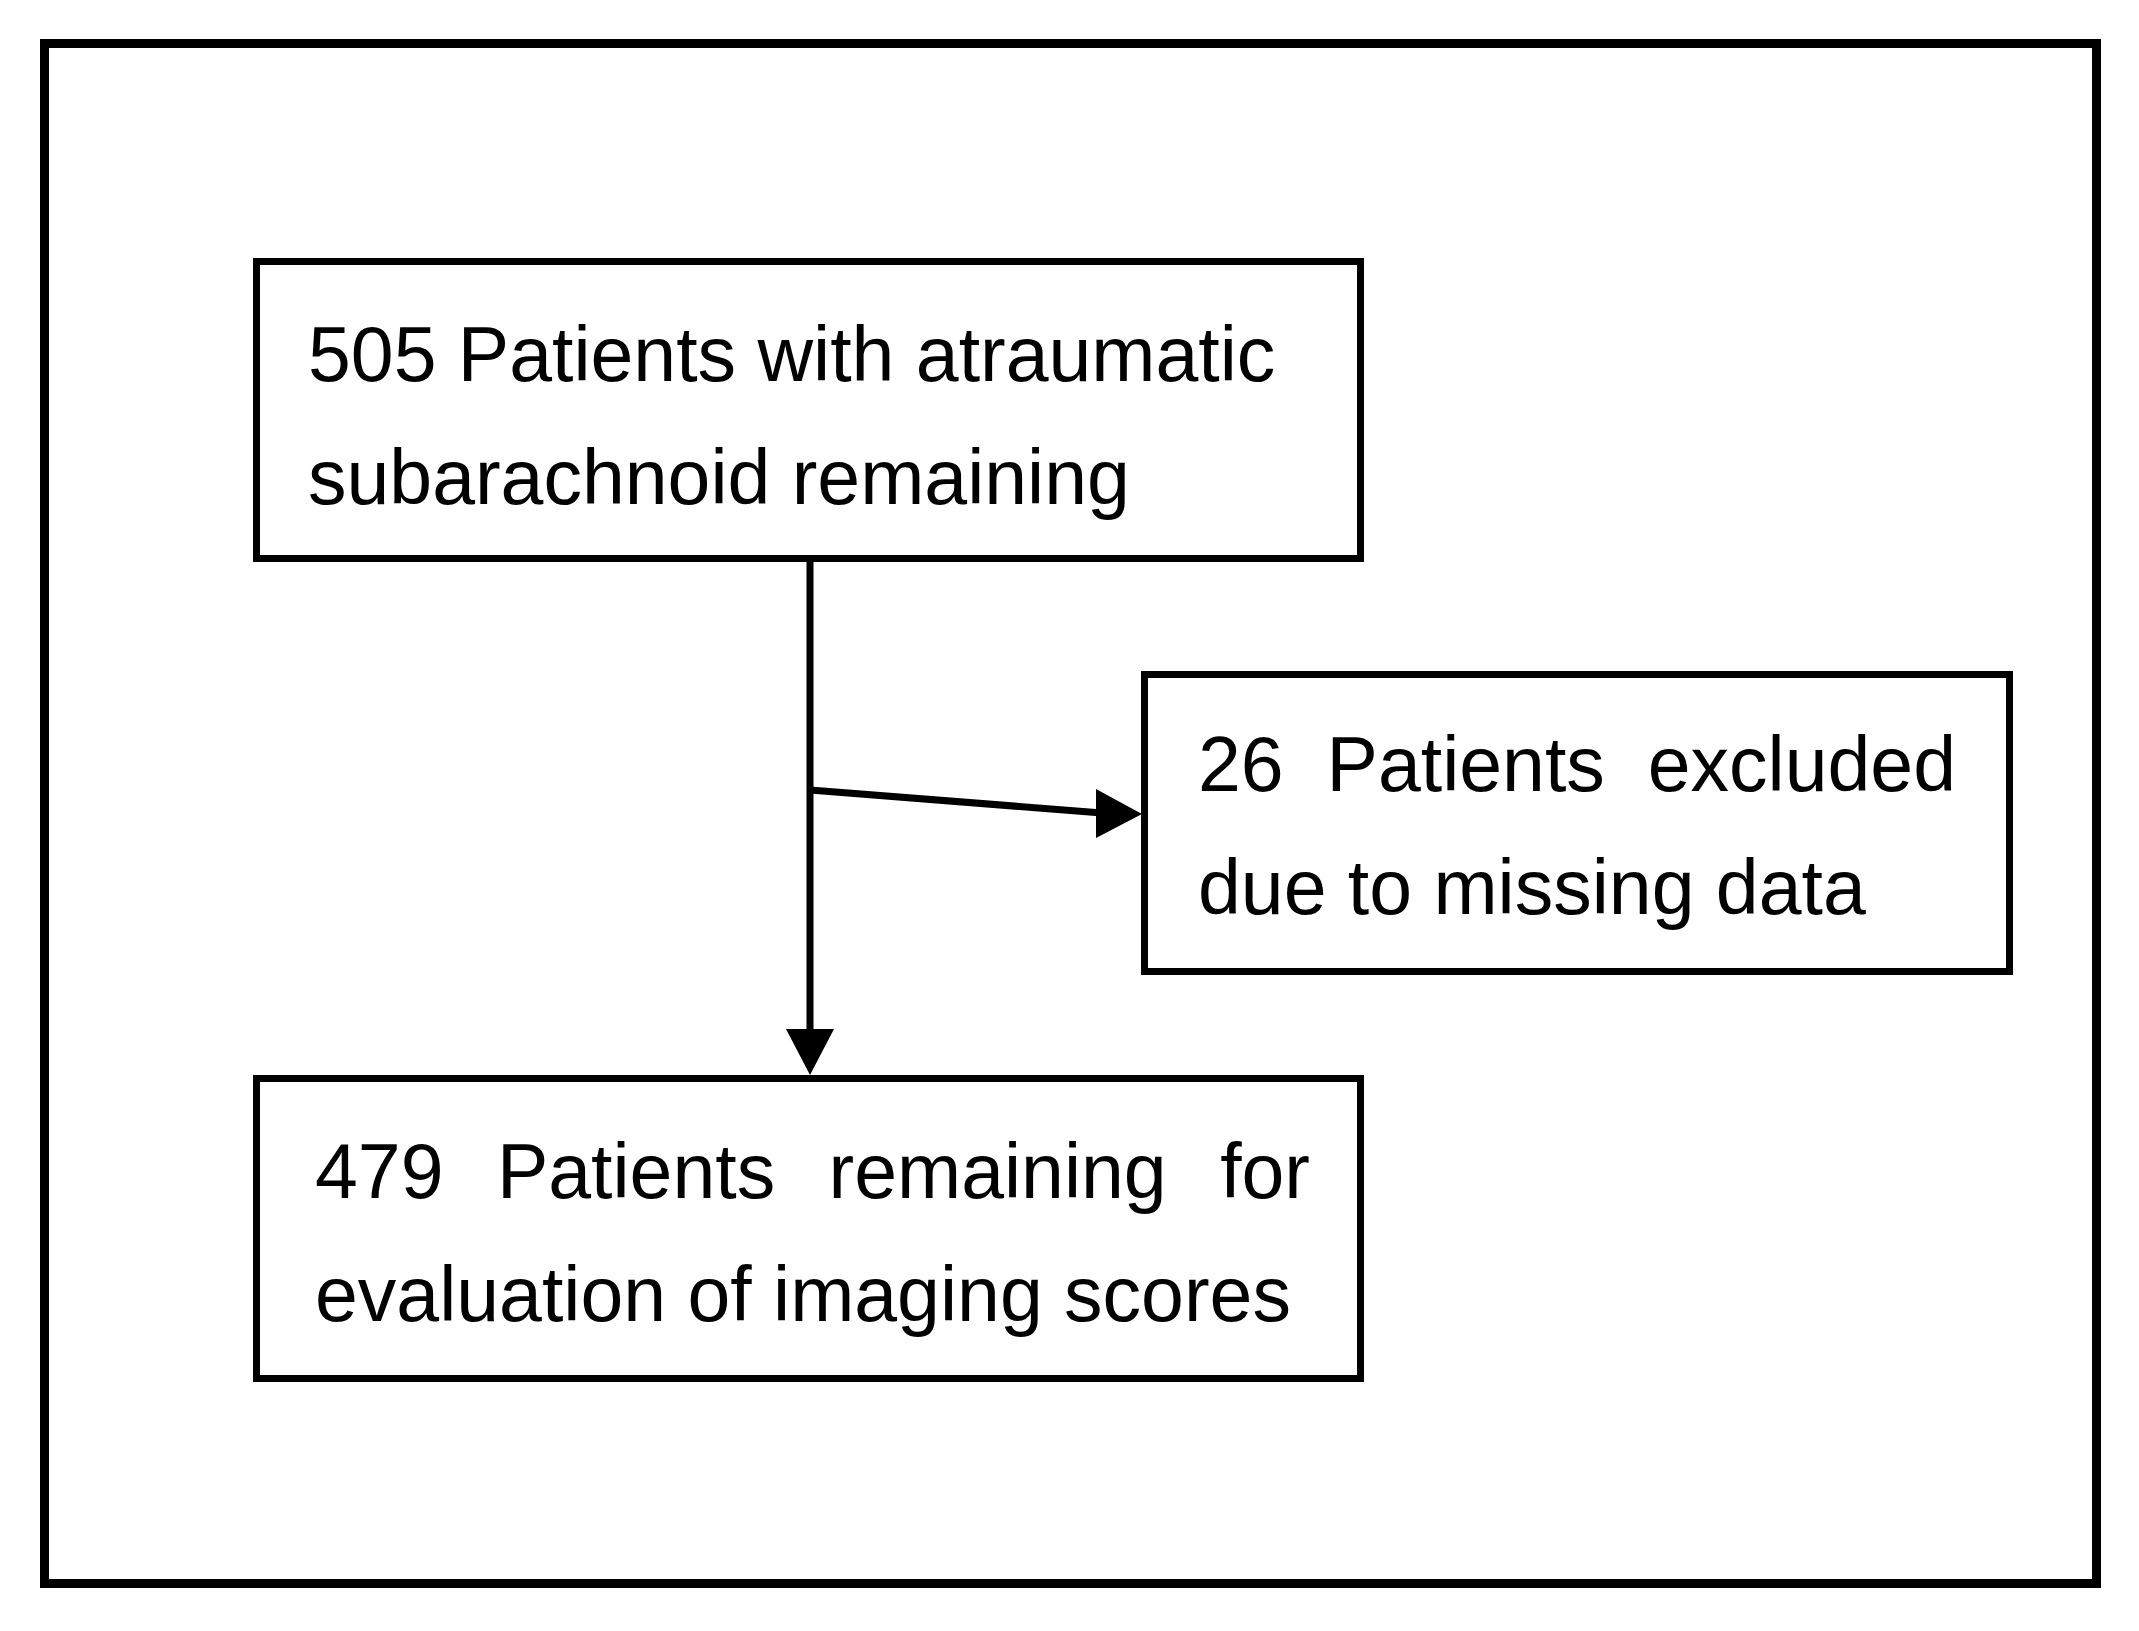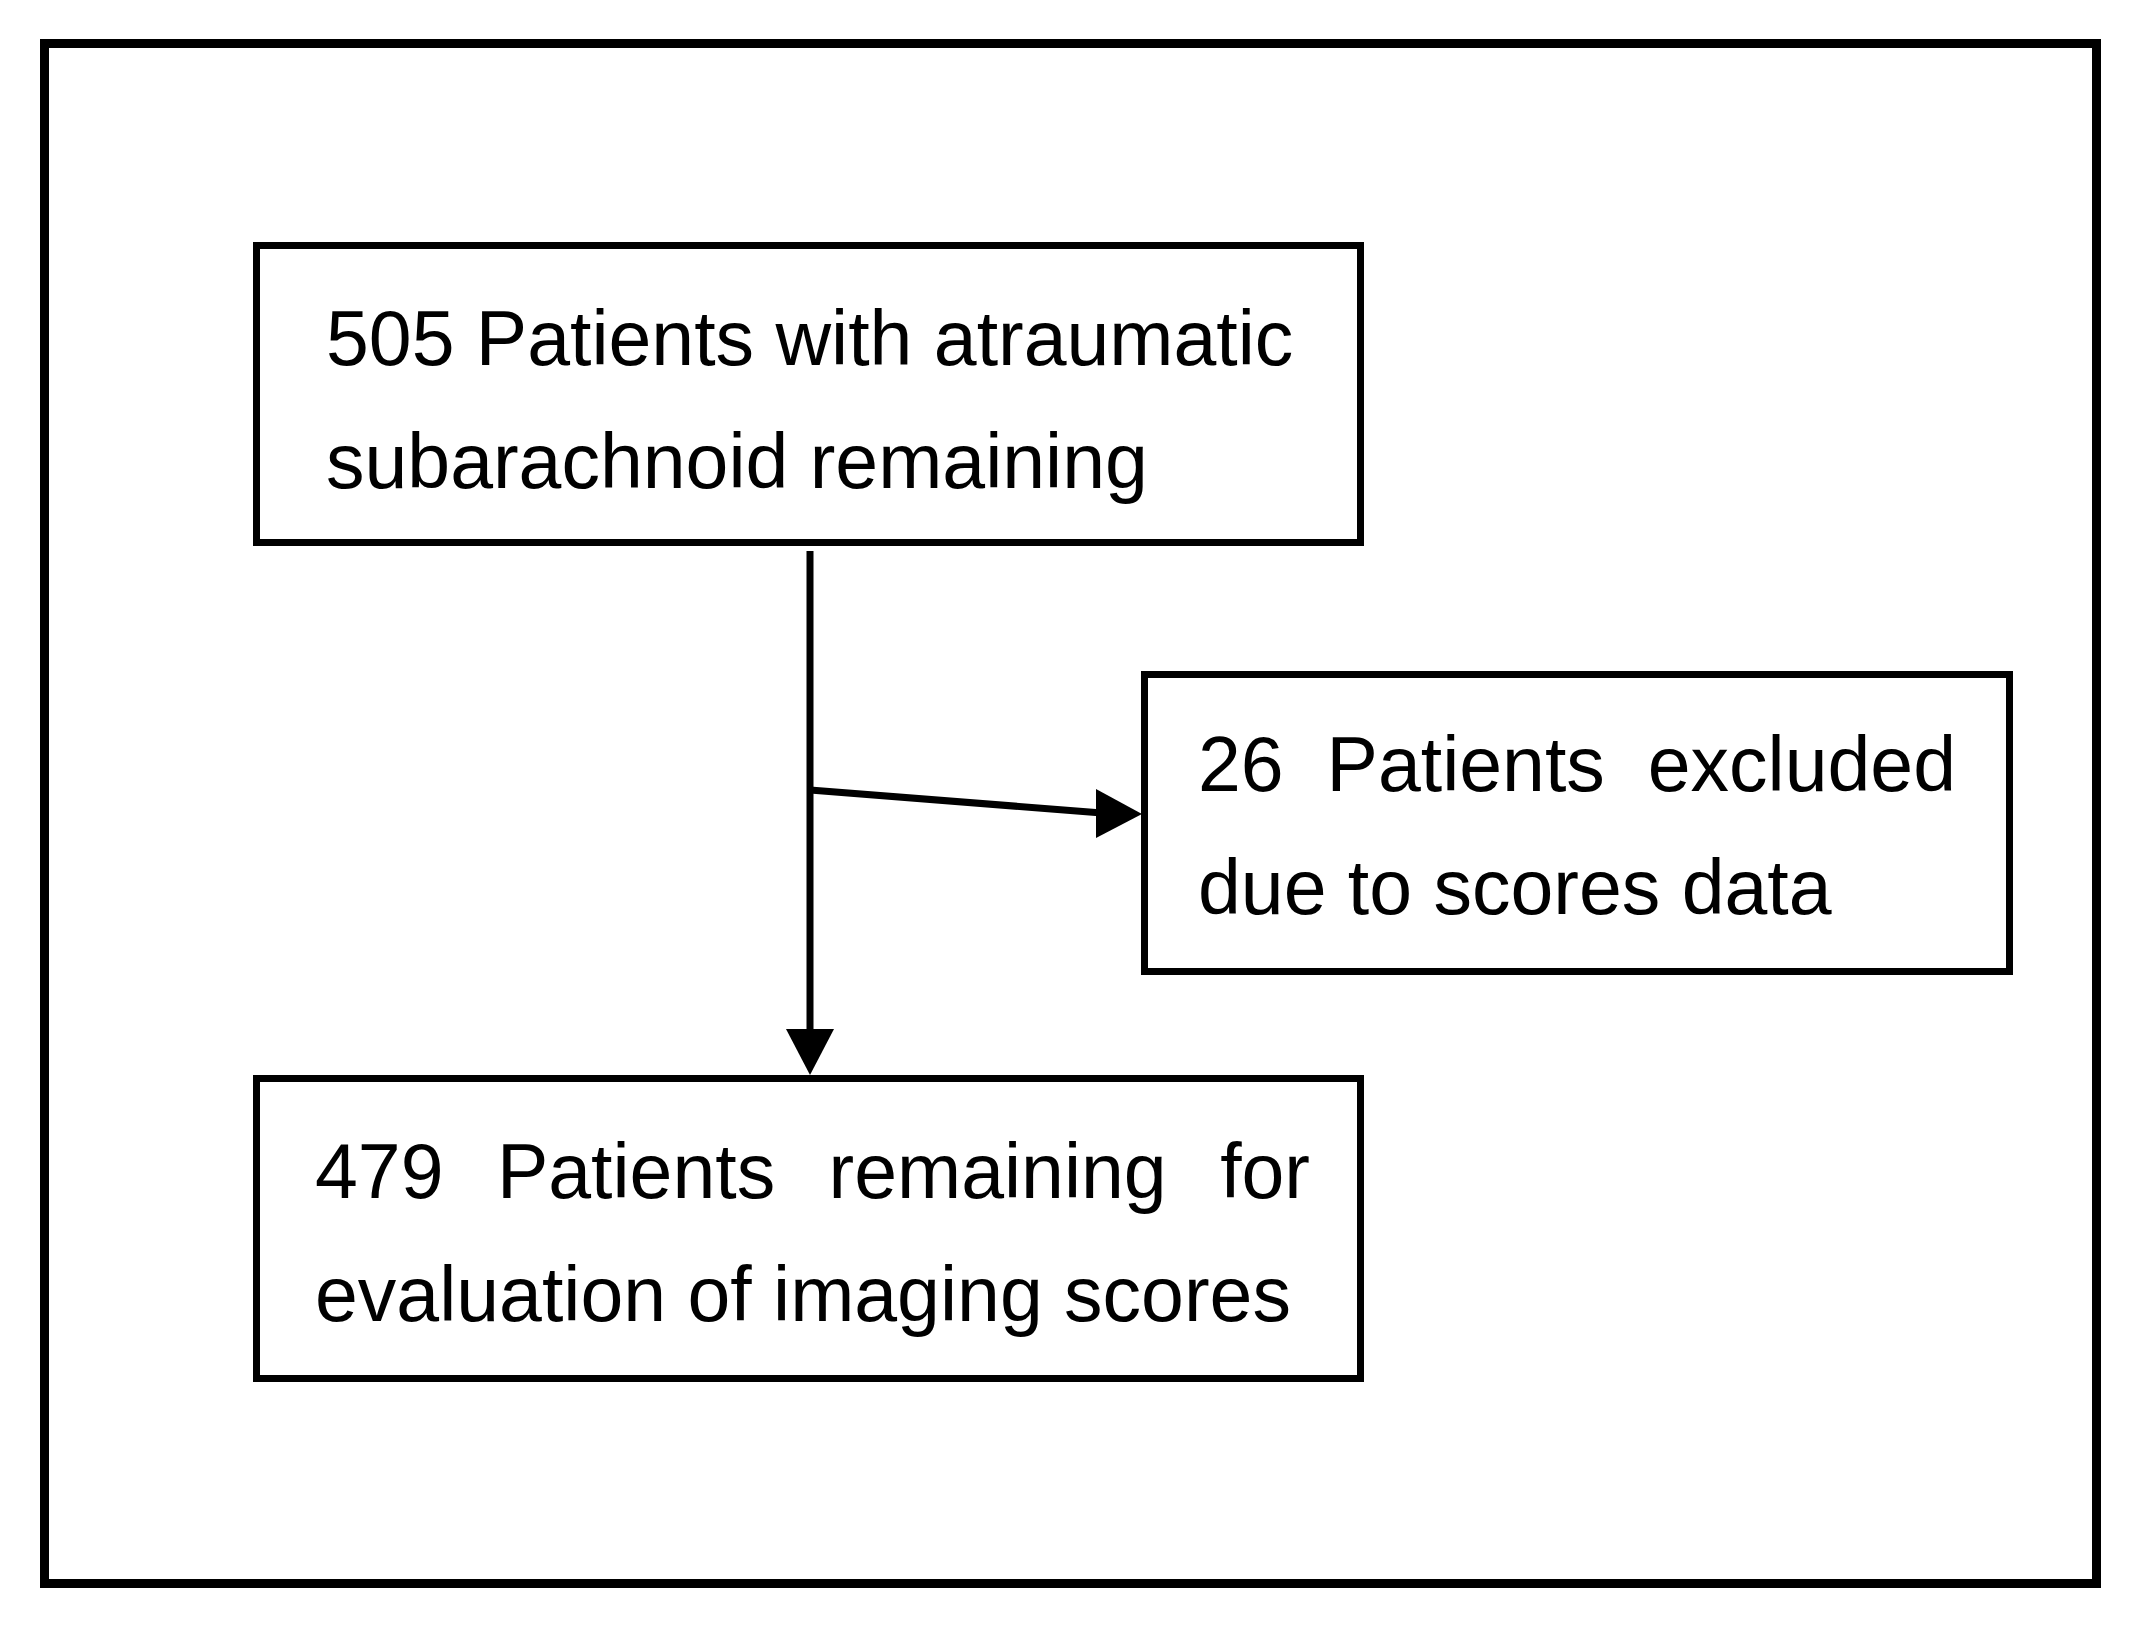--- a/index.html
+++ b/index.html
@@ -36,24 +36,24 @@
     border: 7px solid #000000;
     box-sizing: border-box;
     background: #ffffff;
     font-size: 77px;
     line-height: 123px;
     font-weight: 400;
     letter-spacing: 0;
   }
   .box-source {
     left: 253px;
-    top: 242px;
+    top: 258px;
     width: 1111px;
     height: 304px;
-    padding: 28px 45px 0 66px;
+    padding: 28px 45px 0 48px;
   }
   .box-excluded {
     left: 1141px;
     top: 663px;
     width: 872px;
     height: 304px;
     padding: 25px 50px 0 50px;
     margin-top: 8px;
   }
   .box-remaining {
@@ -91,21 +91,21 @@
     <polygon points="1096,789 1096,838 1142,814" fill="#000000"></polygon>
   </svg>
 
   <div class="flowbox box-source">
     <span class="textline">505 Patients with atraumatic</span>
     <span class="textline">subarachnoid remaining</span>
   </div>
 
   <div class="flowbox box-excluded">
     <span class="textline justified">26 Patients excluded</span>
-    <span class="textline">due to scores data</span>
+    <span class="textline">due to missing data</span>
   </div>
 
   <div class="flowbox box-remaining">
     <span class="textline justified">479 Patients remaining for</span>
     <span class="textline">evaluation of imaging scores</span>
   </div>
 
 </div>
 
 </body></html>

